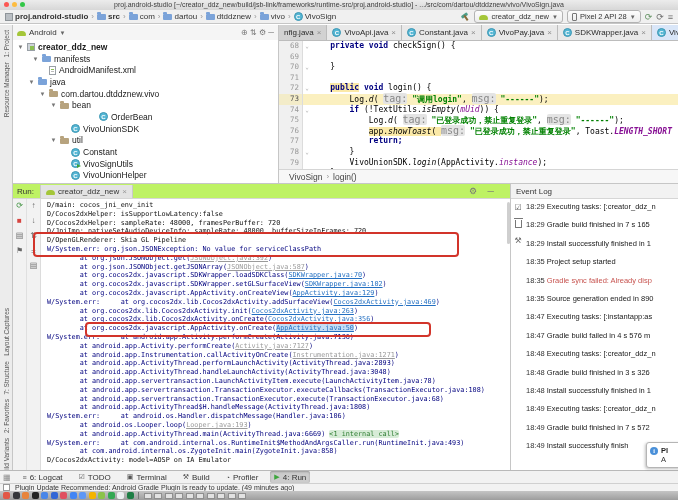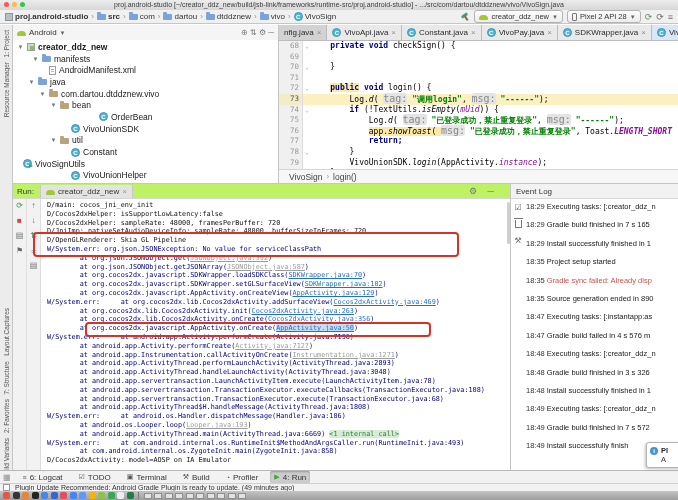--- a/index.html
+++ b/index.html
@@ -281,21 +281,21 @@
         <div class="tree-row" style="padding-left: 37px;">
           <span class="tw">▼</span>
           <span class="ic ic-package"></span>
           <span class="tree-label">util</span>
         </div>
         <div class="tree-row" style="padding-left: 48px;">
           <span class="tw"></span>
           <span class="ic ic-class">C</span>
           <span class="tree-label">Constant</span>
         </div>
-        <div class="tree-row" style="">
+        <div class="tree-row" style="padding-left: 48px;">
           <span class="tw"></span>
           <span class="ic ic-class ic-class2">C</span>
           <span class="tree-label">VivoSignUtils</span>
         </div>
         <div class="tree-row" style="padding-left: 48px;">
           <span class="tw"></span>
           <span class="ic ic-class">C</span>
           <span class="tree-label">VivoUnionHelper</span>
         </div>
       </div>

